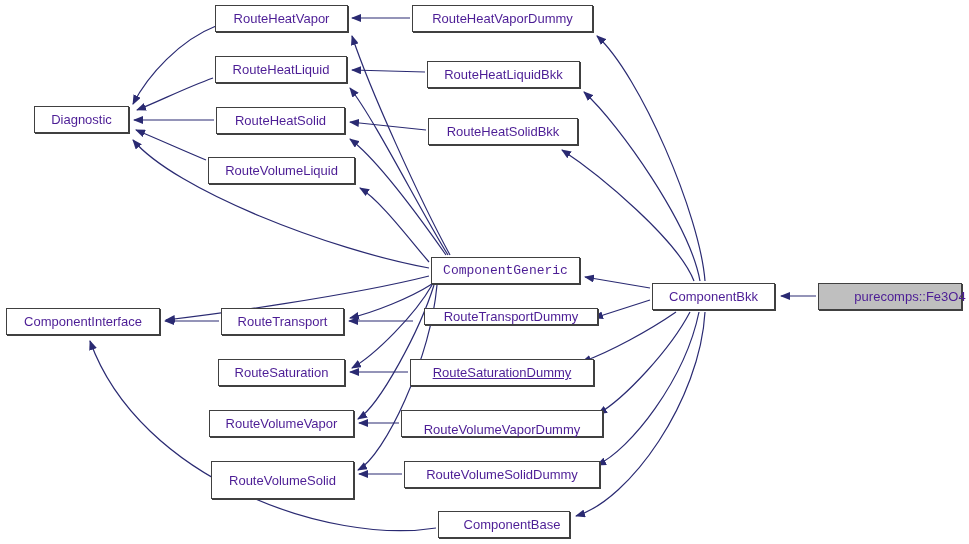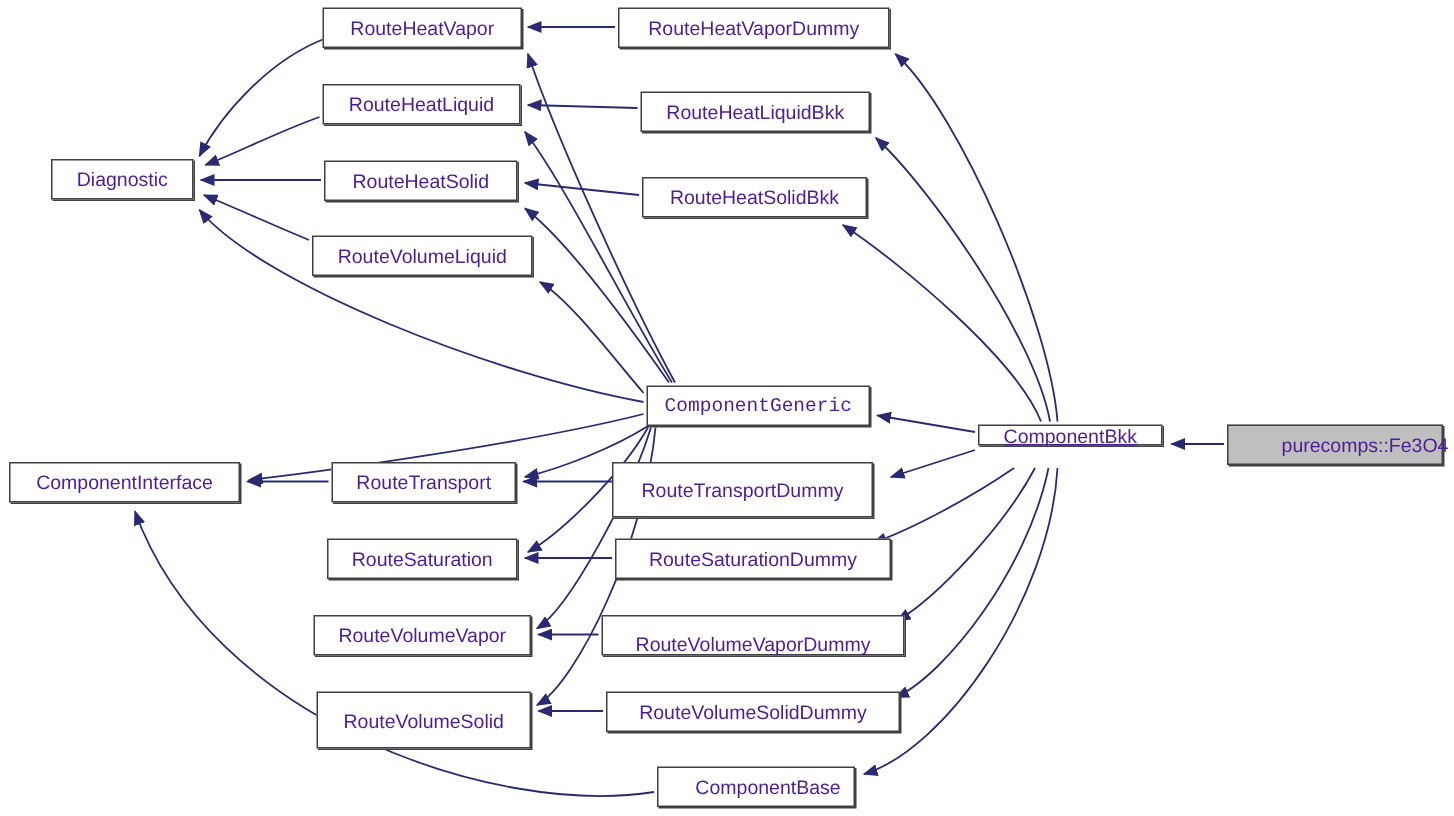--- a/index.html
+++ b/index.html
@@ -114,39 +114,39 @@
       </div>
       <div class="node" style="left: 428px; top: 118px; width: 150px; height: 27px;">
         <span class="node-label">RouteHeatSolidBkk</span>
       </div>
       <div class="node" style="left: 208px; top: 157px; width: 147px; height: 27px;">
         <span class="node-label">RouteVolumeLiquid</span>
       </div>
       <div class="node" style="left: 431px; top: 257px; width: 149px; height: 27px; font-family: Liberation Mono, monospace;">
         <span class="node-label">ComponentGeneric</span>
       </div>
-      <div class="node" style="left: 652px; top: 283px; width: 123px; height: 14px; text-decoration: underline;">
+      <div class="node" style="left: 652px; top: 283px; width: 123px; height: 27px;">
         <span class="node-label">ComponentBkk</span>
       </div>
       <div class="node highlight" style="left: 818px; top: 283px; width: 144px; height: 27px;">
         <span class="node-label">purecomps::Fe3O4</span>
       </div>
       <div class="node" style="left: 6px; top: 308px; width: 154px; height: 27px;">
         <span class="node-label">ComponentInterface</span>
       </div>
       <div class="node" style="left: 221px; top: 308px; width: 123px; height: 27px; text-align: right;">
         <span class="node-label">RouteTransport</span>
       </div>
-      <div class="node" style="left: 408px; top: 308px; width: 174px; height: 37px;">
+      <div class="node" style="left: 424px; top: 308px; width: 174px; height: 17px;">
         <span class="node-label">RouteTransportDummy</span>
       </div>
       <div class="node" style="left: 218px; top: 359px; width: 127px; height: 27px;">
         <span class="node-label">RouteSaturation</span>
       </div>
-      <div class="node" style="left: 410px; top: 359px; width: 184px; height: 27px;">
+      <div class="node" style="left: 410px; top: 359px; width: 184px; height: 27px; text-decoration: underline;">
         <span class="node-label">RouteSaturationDummy</span>
       </div>
       <div class="node" style="left: 209px; top: 410px; width: 145px; height: 27px;">
         <span class="node-label">RouteVolumeVapor</span>
       </div>
       <div class="node" style="left: 401px; top: 410px; width: 202px; height: 27px; align-items: flex-end;">
         <span class="node-label">RouteVolumeVaporDummy</span>
       </div>
       <div class="node" style="left: 211px; top: 461px; width: 143px; height: 38px;">
         <span class="node-label">RouteVolumeSolid</span>

